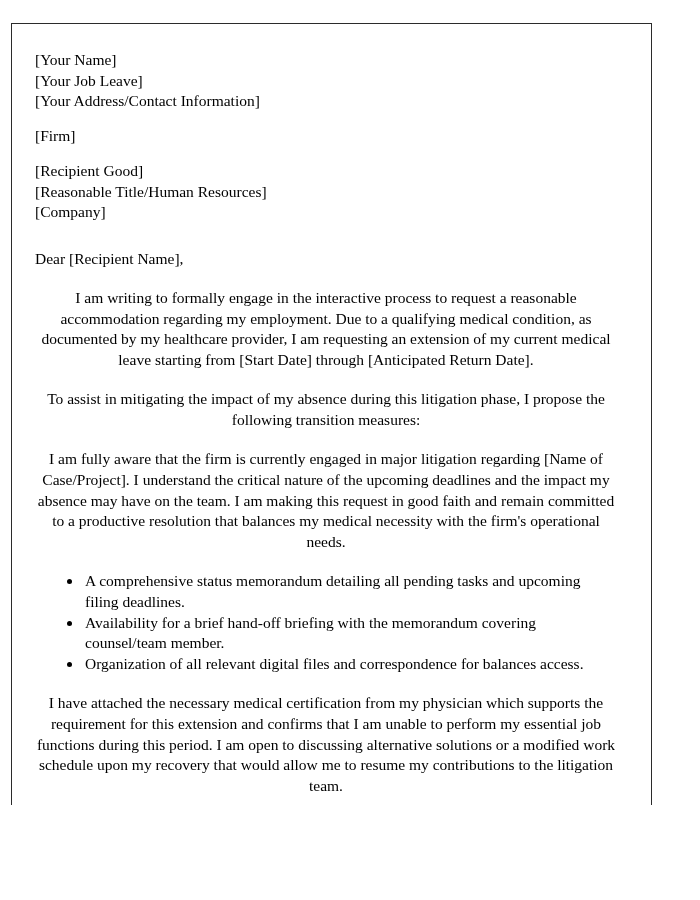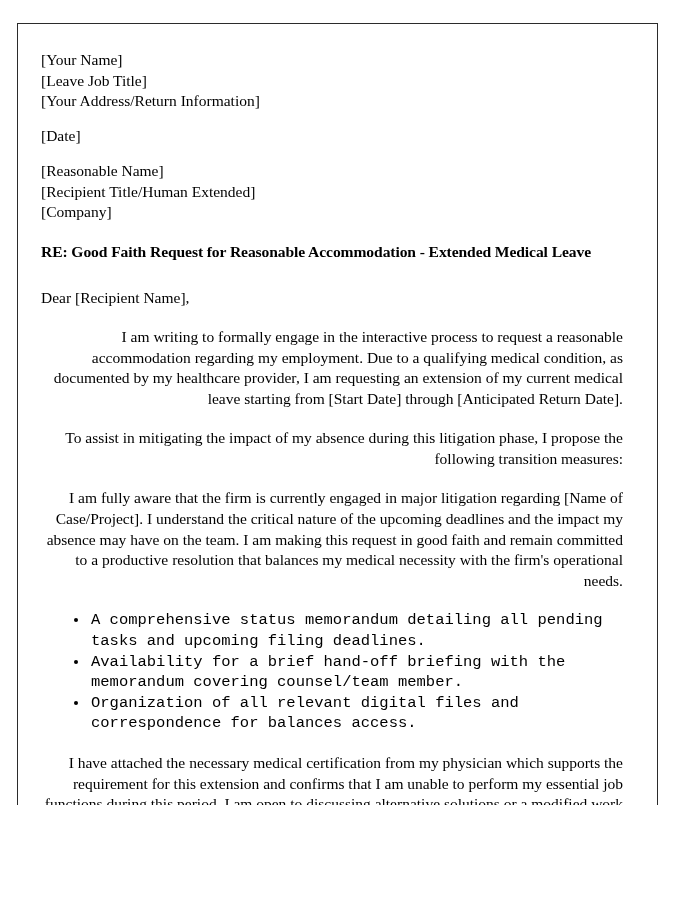--- a/index.html
+++ b/index.html
@@ -10,21 +10,21 @@
   body {
     width: 700px;
     height: 900px;
     overflow: hidden;
     font-family: "Liberation Serif", "DejaVu Serif", serif;
     color: #000000;
   }
 
   .page-frame {
     position: absolute;
-    left: 17px;
+    left: 11px;
     top: 23px;
     width: 641px;
     height: 782px;
     border: 1.3px solid #2b2b2b;
     border-bottom: none;
     box-sizing: border-box;
     background: #ffffff;
     overflow: hidden;
   }
 
@@ -57,63 +57,61 @@
   .salutation {
     font-size: 15.5px;
     line-height: 20px;
     margin-top: 26px;
   }
 
   p.para {
     font-size: 15.5px;
     line-height: 20.6px;
     margin: 19px 0 0 0;
-    text-align: right;
+    text-align: center;
   }
 
   ul.measures {
     margin: 19px 0 0 0;
     padding-left: 48px;
     list-style-type: disc;
   }
   ul.measures li {
     font-size: 15.5px;
     line-height: 20.6px;
     margin: 0;
     padding-left: 2px;
-    font-family: Liberation Mono, monospace;
   }
 </style>
 </head>
 <body>
 
 <div class="page-frame">
   <div class="doc-body">
 
     <div class="addr-block">
       <div class="addr-line">[Your Name]</div>
-      <div class="addr-line">[Leave Job Title]</div>
-      <div class="addr-line">[Your Address/Return Information]</div>
+      <div class="addr-line">[Your Job Leave]</div>
+      <div class="addr-line">[Your Address/Contact Information]</div>
     </div>
 
     <div class="spacer-sm"></div>
 
     <div class="addr-block">
-      <div class="addr-line">[Date]</div>
+      <div class="addr-line">[Firm]</div>
     </div>
 
     <div class="spacer-sm"></div>
 
     <div class="addr-block">
-      <div class="addr-line">[Reasonable Name]</div>
-      <div class="addr-line">[Recipient Title/Human Extended]</div>
+      <div class="addr-line">[Recipient Good]</div>
+      <div class="addr-line">[Reasonable Title/Human Resources]</div>
       <div class="addr-line">[Company]</div>
     </div>
 
-    <div class="re-line">RE: Good Faith Request for Reasonable Accommodation - Extended Medical Leave</div>
 
     <div class="salutation">Dear [Recipient Name],</div>
 
     <p class="para">I am writing to formally engage in the interactive process to request a reasonable accommodation regarding my employment. Due to a qualifying medical condition, as documented by my healthcare provider, I am requesting an extension of my current medical leave starting from [Start Date] through [Anticipated Return Date].</p>
 
     <p class="para">To assist in mitigating the impact of my absence during this litigation phase, I propose the following transition measures:</p>
 
     <p class="para">I am fully aware that the firm is currently engaged in major litigation regarding [Name of Case/Project]. I understand the critical nature of the upcoming deadlines and the impact my absence may have on the team. I am making this request in good faith and remain committed to a productive resolution that balances my medical necessity with the firm's operational needs.</p>
 
     <ul class="measures">

